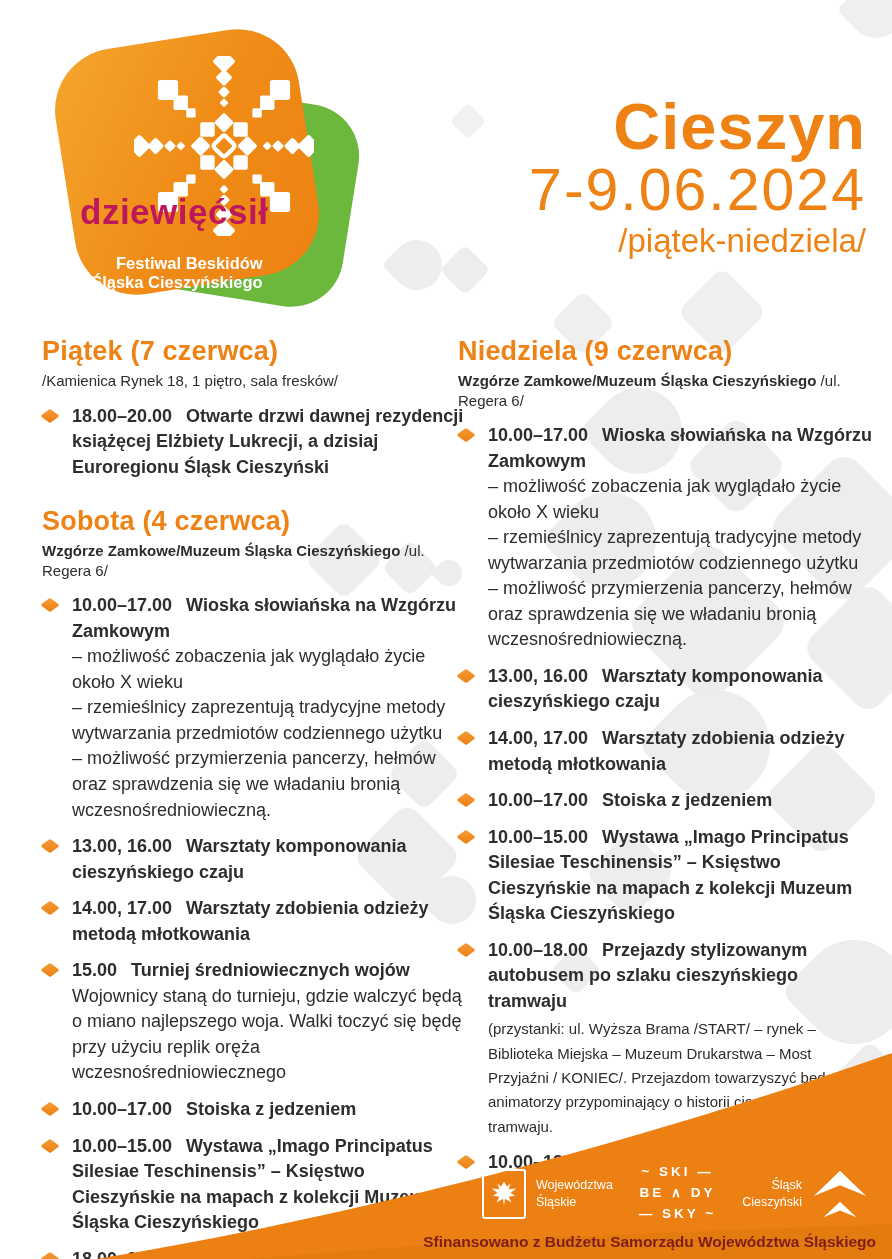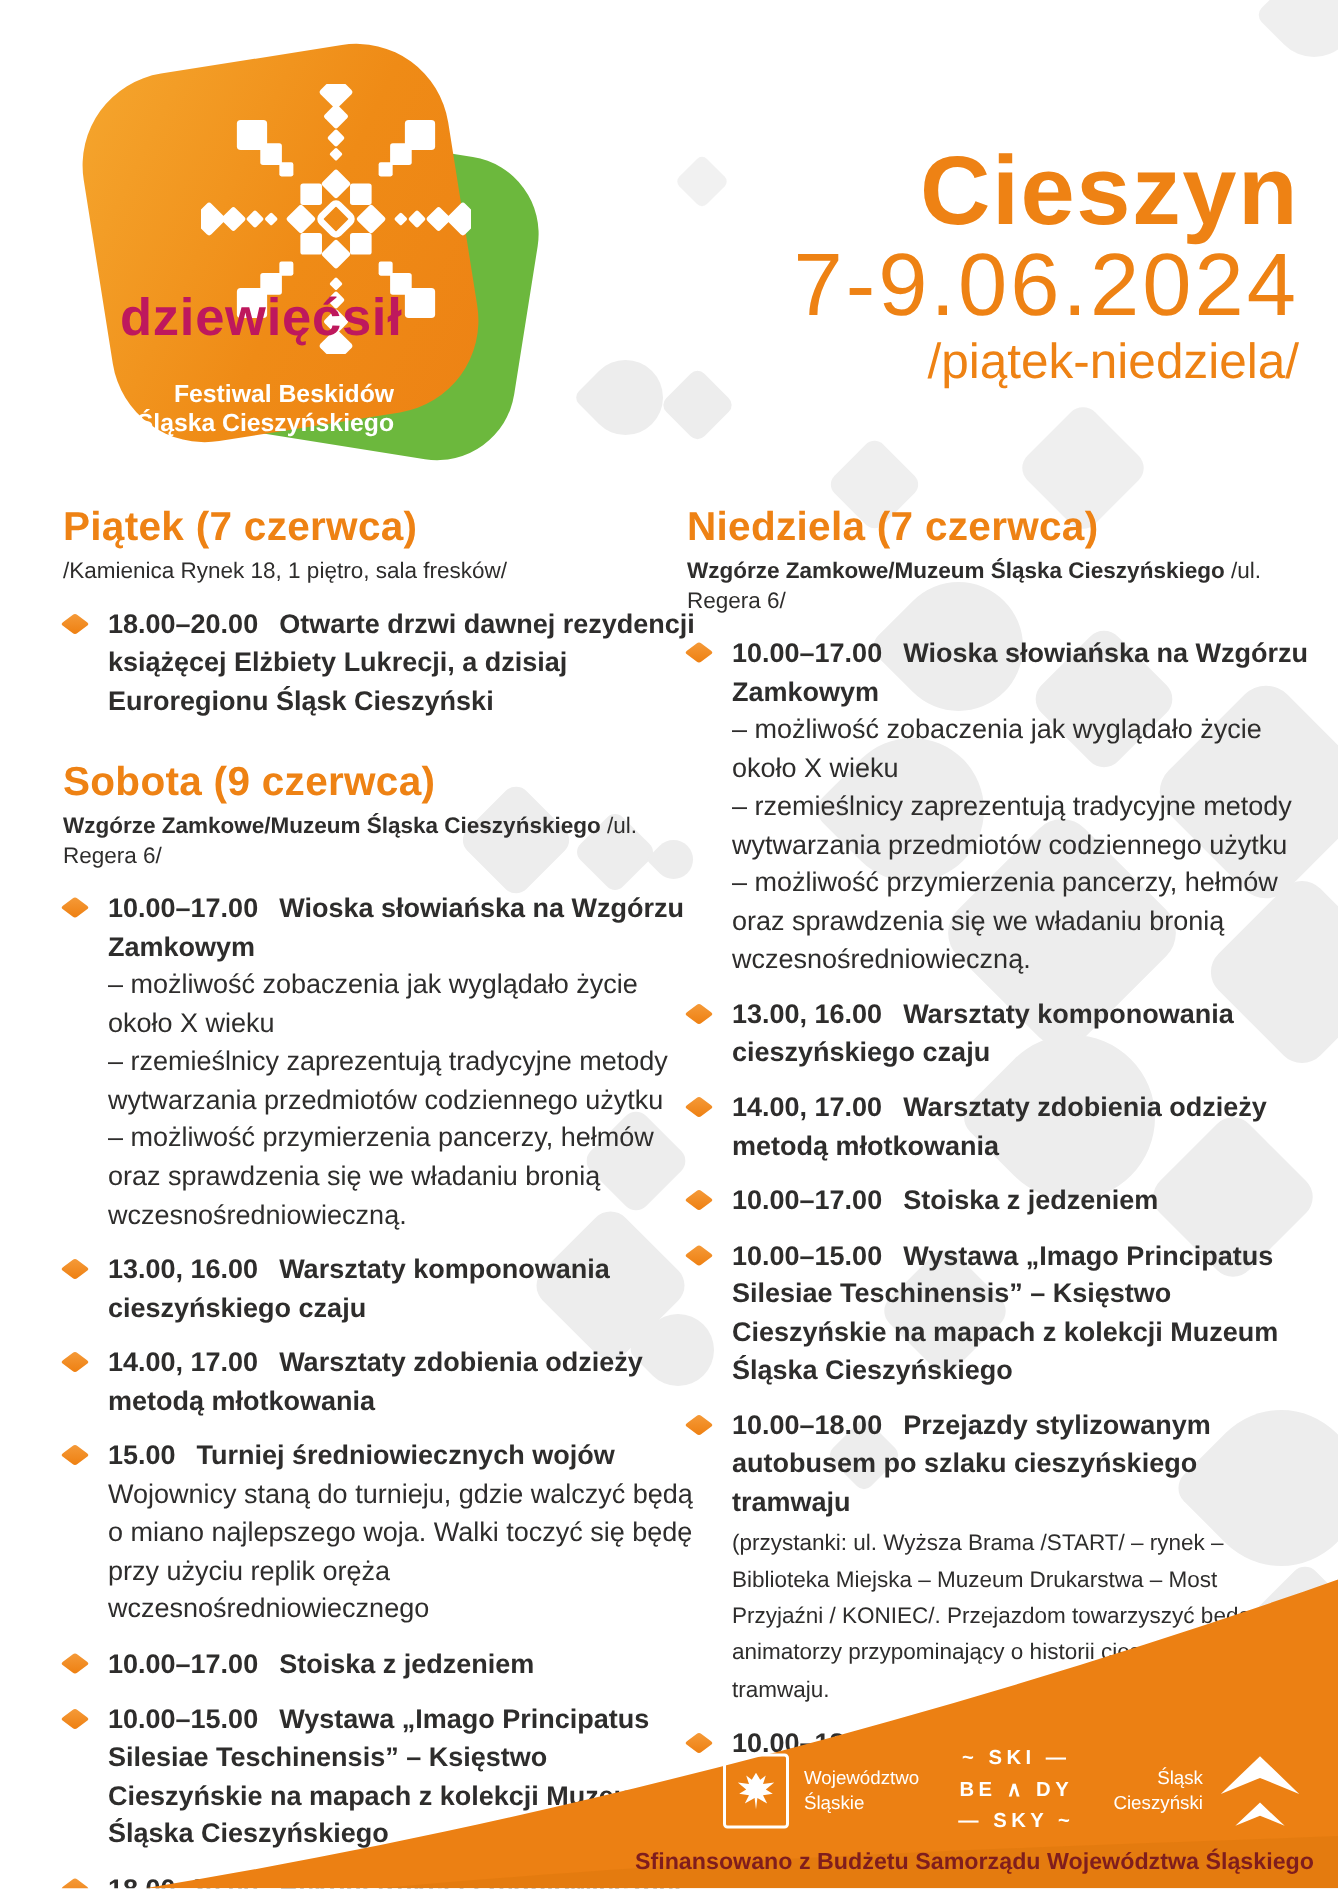--- a/index.html
+++ b/index.html
@@ -158,37 +158,37 @@
 
   <div class="col left">
     <section class="section">
       <h2 class="sec-title">Piątek (7 czerwca)</h2>
       <p class="loc"><b></b><span>/Kamienica Rynek 18, 1 piętro, sala fresków/</span></p>
       <div class="events">
           <div class="event"><span class="bullet"></span><span class="time">18.00–20.00</span><span class="title">Otwarte drzwi dawnej rezydencji książęcej Elżbiety Lukrecji, a dzisiaj Euroregionu Śląsk Cieszyński</span></div>
         </div>
     </section>
     <section class="section">
-      <h2 class="sec-title">Sobota (9 czerwca)</h2>
+      <h2 class="sec-title">Sobota (4 czerwca)</h2>
       <p class="loc"><b>Wzgórze Zamkowe/Muzeum Śląska Cieszyńskiego</b><span> /ul. Regera 6/</span></p>
       <div class="events">
           <div class="event"><span class="bullet"></span><span class="time">10.00–17.00</span><span class="title">Wioska słowiańska na Wzgórzu Zamkowym</span><span class="detail">– możliwość zobaczenia jak wyglądało życie około X wieku</span><span class="detail">– rzemieślnicy zaprezentują tradycyjne metody wytwarzania przedmiotów codziennego użytku</span><span class="detail">– możliwość przymierzenia pancerzy, hełmów oraz sprawdzenia się we władaniu bronią wczesnośredniowieczną.</span></div>
           <div class="event"><span class="bullet"></span><span class="time">13.00, 16.00</span><span class="title">Warsztaty komponowania cieszyńskiego czaju</span></div>
           <div class="event"><span class="bullet"></span><span class="time">14.00, 17.00</span><span class="title">Warsztaty zdobienia odzieży metodą młotkowania</span></div>
           <div class="event"><span class="bullet"></span><span class="time">15.00</span><span class="title">Turniej średniowiecznych wojów</span><span class="desc">Wojownicy staną do turnieju, gdzie walczyć będą o miano najlepszego woja. Walki toczyć się będę przy użyciu replik oręża wczesnośredniowiecznego</span></div>
           <div class="event"><span class="bullet"></span><span class="time">10.00–17.00</span><span class="title">Stoiska z jedzeniem</span></div>
           <div class="event"><span class="bullet"></span><span class="time">10.00–15.00</span><span class="title">Wystawa „Imago Principatus Silesiae Teschinensis” – Księstwo Cieszyńskie na mapach z kolekcji Muzeum Śląska Cieszyńskiego</span></div>
           <div class="event"><span class="bullet"></span><span class="time">18.00–20.00</span><span class="title">Rekonstrukcja średniowiecznej uczty w Muzeum Śląska Cieszyńskiego, z prelekcją o dawnym stołowaniu się, z udziałem grup rekonstrukcyjnych</span></div>
         </div>
     </section>
   </div>
 
   <div class="col right">
     <section class="section">
-      <h2 class="sec-title">Niedziela (7 czerwca)</h2>
+      <h2 class="sec-title">Niedziela (9 czerwca)</h2>
       <p class="loc"><b>Wzgórze Zamkowe/Muzeum Śląska Cieszyńskiego</b><span> /ul. Regera 6/</span></p>
       <div class="events">
           <div class="event"><span class="bullet"></span><span class="time">10.00–17.00</span><span class="title">Wioska słowiańska na Wzgórzu Zamkowym</span><span class="detail">– możliwość zobaczenia jak wyglądało życie około X wieku</span><span class="detail">– rzemieślnicy zaprezentują tradycyjne metody wytwarzania przedmiotów codziennego użytku</span><span class="detail">– możliwość przymierzenia pancerzy, hełmów oraz sprawdzenia się we władaniu bronią wczesnośredniowieczną.</span></div>
           <div class="event"><span class="bullet"></span><span class="time">13.00, 16.00</span><span class="title">Warsztaty komponowania cieszyńskiego czaju</span></div>
           <div class="event"><span class="bullet"></span><span class="time">14.00, 17.00</span><span class="title">Warsztaty zdobienia odzieży metodą młotkowania</span></div>
           <div class="event"><span class="bullet"></span><span class="time">10.00–17.00</span><span class="title">Stoiska z jedzeniem</span></div>
           <div class="event"><span class="bullet"></span><span class="time">10.00–15.00</span><span class="title">Wystawa „Imago Principatus Silesiae Teschinensis” – Księstwo Cieszyńskie na mapach z kolekcji Muzeum Śląska Cieszyńskiego</span></div>
           <div class="event"><span class="bullet"></span><span class="time">10.00–18.00</span><span class="title">Przejazdy stylizowanym autobusem po szlaku cieszyńskiego tramwaju</span><span class="note">(przystanki: ul. Wyższa Brama /START/ – rynek – Biblioteka Miejska – Muzeum Drukarstwa – Most Przyjaźni / KONIEC/. Przejazdom towarzyszyć będą animatorzy przypominający o historii cieszyńskiego tramwaju.</span></div>
           <div class="event"><span class="bullet"></span><span class="time">10.00–18.00</span><span class="title reg">Warsztaty w COK Dom Narodowy, Muzeum Drukarstwa, Bibliotece Miejskiej oraz Muzeum Śląska Cieszyńskiego</span></div>
         </div>
@@ -201,21 +201,21 @@
   </svg>
 
   <div class="flogos">
     <div class="wlogo">
       <span class="crest">
         <svg width="28" height="32" viewBox="0 0 30 28" fill="#fff">
           <path d="M15 1 L18 6 L22 3 L20 9 L28 8 L22 13 L27 16 L20 17 L23 23 L16 19 L15 27 L14 19 L7 23 L10 17 L3 16 L8 13 L2 8 L10 9 L8 3 L12 6 Z"></path>
         </svg>
       </span>
       <span class="wtext">
-        <div>Województwo</div>
+        <div>Województwa</div>
         <div>Śląskie</div>
       </span>
     </div>
     <div class="beskidy">
       <div>~ SKI —</div>
       <div>BE ∧ DY</div>
       <div>— SKY ~</div>
     </div>
     <div class="slask">
       <span class="stext">

